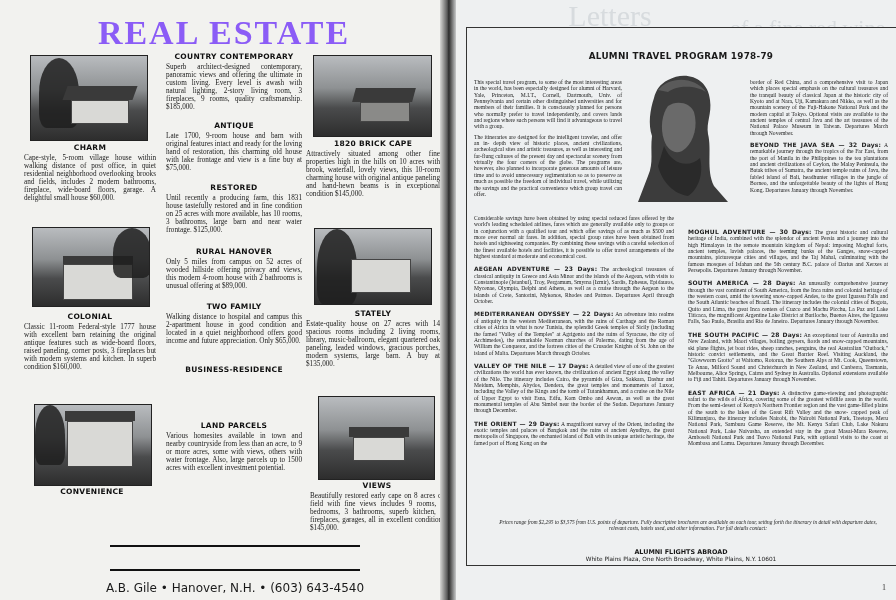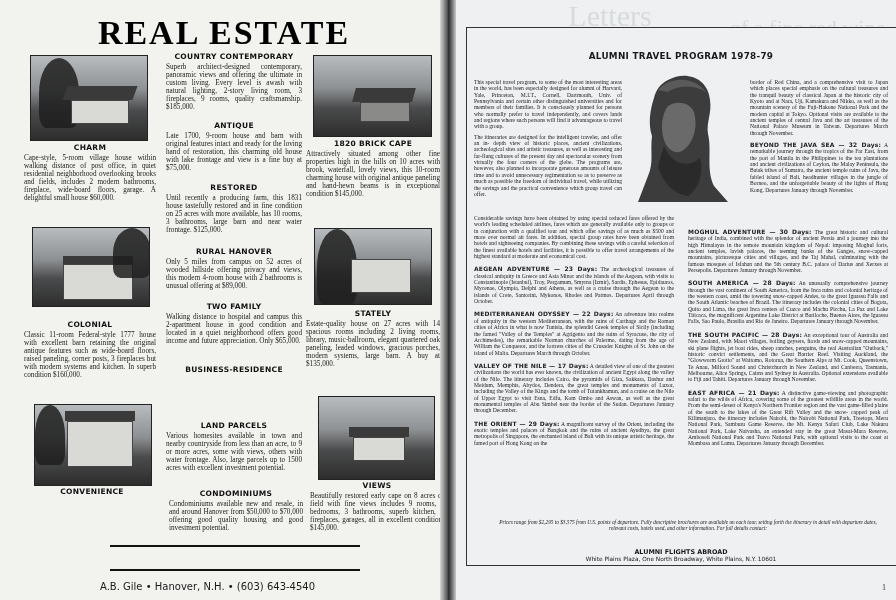--- a/index.html
+++ b/index.html
@@ -16,21 +16,21 @@
   }
   .gutter {
     position: absolute; left: 440px; top: 0; width: 16px; height: 600px;
     background: linear-gradient(to right, #d8d8d6 0%, #5a5a5a 45%, #2b2b2b 55%, #c8cacb 100%);
   }
 
   
   .re-title {
     position: absolute; left: 0; width: 448px; top: 14px; text-align: center;
     font-family: "Liberation Serif", serif; font-weight: bold; font-size: 34px;
-    letter-spacing: 2px; color: #000000;
+    letter-spacing: 2px; color: #8b5cf6;
   }
   .listing { position: absolute; font-size: 7.2px; line-height: 8px; text-align: justify; }
   .listing h3 {
     font-family: "DejaVu Sans", sans-serif; font-weight: bold; font-size: 7.5px;
     text-align: center; letter-spacing: 0.3px; margin-bottom: 2px; color: #111;
   }
   .photo {
     position: absolute; border: 1px solid #222;
     background: linear-gradient(180deg, #b9bcbf 0%, #8e9193 40%, #4a4b4c 65%, #2d2d2d 100%);
     overflow: hidden;
@@ -44,22 +44,22 @@
   .photo .tree {
     position: absolute; background: #1e1e1e; border-radius: 50% 50% 20% 20%; opacity: .85;
   }
 
   .realtor-rule { position: absolute; left: 110px; width: 250px; height: 2px; background: #111; }
   .realtor-name {
     position: absolute; left: 100px; width: 270px; top: 549px; text-align: center;
     font-family: "Liberation Serif", serif; font-weight: bold; font-size: 17px; letter-spacing: 0.5px;
   }
   .realtor-addr {
-    position: absolute; left: 100px; width: 270px; top: 581px; text-align: left;
-    font-family: "DejaVu Sans", sans-serif; font-size: 10px;
+    position: absolute; left: 100px; width: 270px; top: 581px; text-align: center;
+    font-family: "DejaVu Sans", sans-serif; font-size: 12px;
   }
 
   
   .travel-box {
     position: absolute; left: 466px; top: 27px; width: 430px; height: 539px;
     border: 1px solid #333; border-right: none; background: #eef0f1;
   }
   .ghost {
     position: absolute; font-family: "Liberation Serif", serif; color: #d7dbde; font-size: 30px; line-height: 28px;
   }
@@ -140,45 +140,41 @@
     <p>Attractively situated among other fine properties high in the hills on 10 acres with brook, waterfall, lovely views, this 10-room charming house with original antique paneling and hand-hewn beams is in exceptional condition $145,000.</p>
   </div>
   <div class="listing" style="left:166px;top:184px;width:136px;">
     <h3>RESTORED</h3>
     <p>Until recently a producing farm, this 1831 house tastefully restored and in fine condition on 25 acres with more available, has 10 rooms, 3 bathrooms, large barn and near water frontage. $125,000.</p>
   </div>
   <div class="listing" style="left:166px;top:248px;width:136px;">
     <h3>RURAL HANOVER</h3>
     <p>Only 5 miles from campus on 52 acres of wooded hillside offering privacy and views, this modern 4-room house with 2 bathrooms is unusual offering at $89,000.</p>
   </div>
-  <div class="listing" style="left:24px;top:313px;width:132px;margin-top:8px;">
+  <div class="listing" style="left:24px;top:313px;width:132px;">
     <h3>COLONIAL</h3>
     <p>Classic 11-room Federal-style 1777 house with excellent barn retaining the original antique features such as wide-board floors, raised paneling, corner posts, 3 fireplaces but with modern systems and kitchen. In superb condition $160,000.</p>
   </div>
   <div class="listing" style="left:166px;top:303px;width:136px;">
     <h3>TWO FAMILY</h3>
     <p>Walking distance to hospital and campus this 2-apartment house in good condition and located in a quiet neighborhood offers good income and future appreciation. Only $65,000.</p>
   </div>
   <div class="listing" style="left:306px;top:310px;width:134px;">
     <h3>STATELY</h3>
     <p>Estate-quality house on 27 acres with 14 spacious rooms including 2 living rooms, library, music-ballroom, elegant quartered oak paneling, leaded windows, gracious porches, modern systems, large barn. A buy at $135,000.</p>
   </div>
   <div class="listing" style="left:166px;top:366px;width:136px;">
     <h3>BUSINESS-RESIDENCE</h3>
   </div>
   <div class="listing" style="left:166px;top:422px;width:136px;">
     <h3>LAND PARCELS</h3>
     <p>Various homesites available in town and nearby countryside from less than an acre, to 9 or more acres, some with views, others with water frontage. Also, large parcels up to 1500 acres with excellent investment potential.</p>
   </div>
   <div class="listing" style="left:26px;top:488px;width:132px;">
     <h3>CONVENIENCE</h3>
-  </div>
-  <div class="listing" style="left:169px;top:490px;width:134px;">
-    <h3>CONDOMINIUMS</h3>
-    <p>Condominiums available new and resale, in and around Hanover from $50,000 to $70,000 offering good quality housing and good investment potential.</p>
   </div>
   <div class="listing" style="left:310px;top:482px;width:134px;">
     <h3>VIEWS</h3>
     <p>Beautifully restored early cape on 8 acres of field with fine views includes 9 rooms, 4 bedrooms, 3 bathrooms, superb kitchen, 2 fireplaces, garages, all in excellent condition. $145,000.</p>
   </div>
 
   <div class="realtor-rule" style="top:545px;"></div>
   <div class="realtor-rule" style="top:569px;height:1.5px;"></div>
   <div class="realtor-addr">A.B. Gile  •  Hanover, N.H.  •  (603) 643-4540</div>
 </div>

